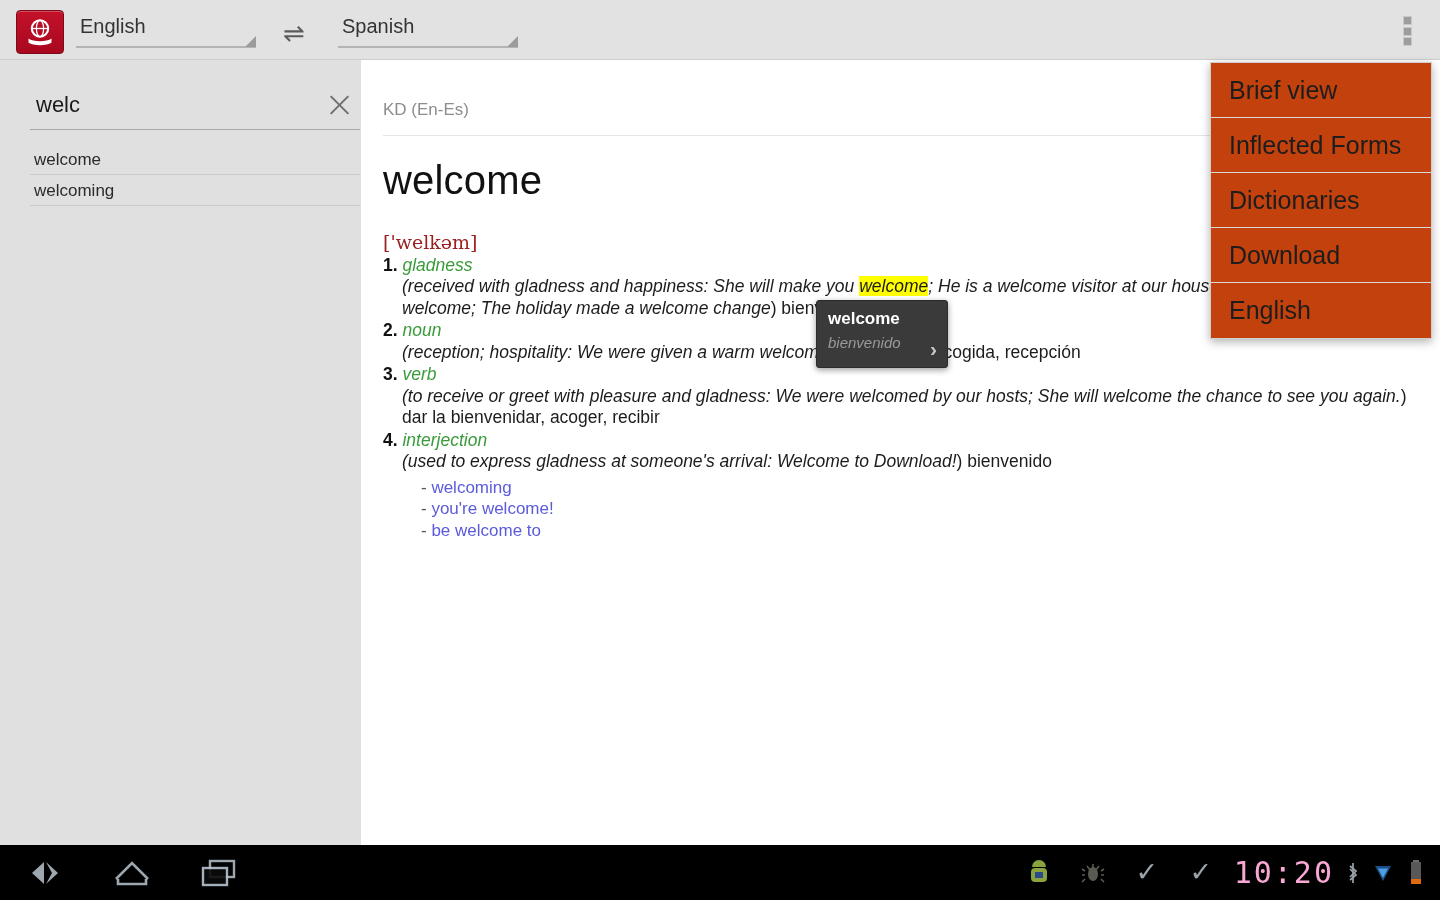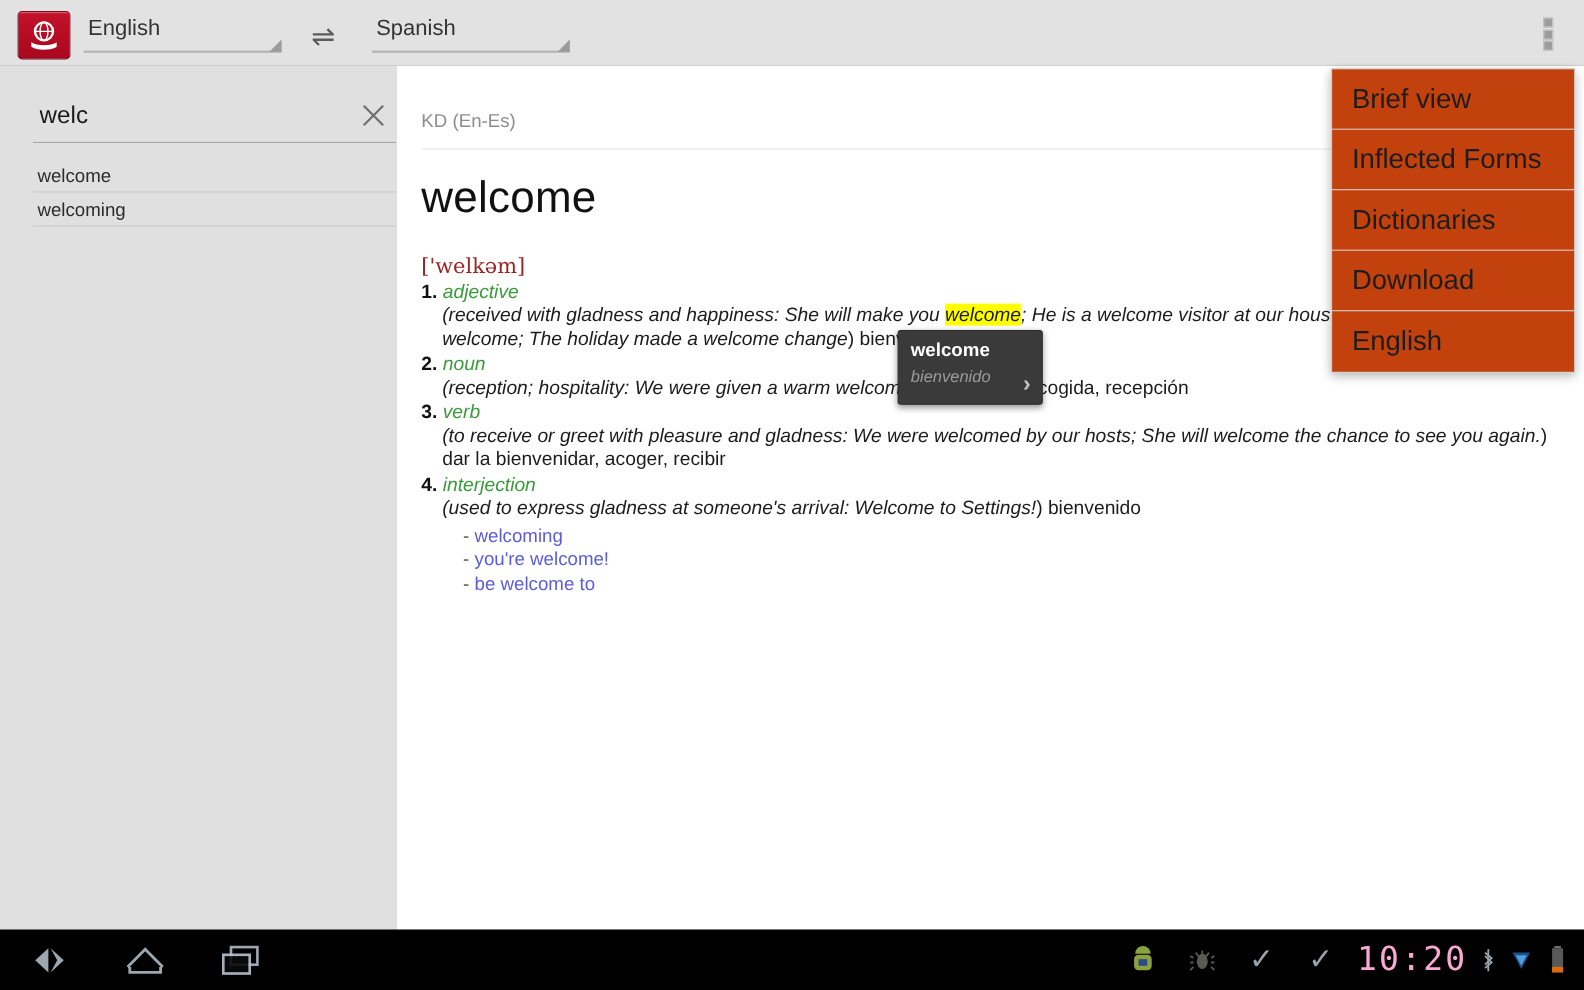--- a/index.html
+++ b/index.html
@@ -223,21 +223,21 @@
 
     <div class="dict-head">KD (En-Es)</div>
     <div class="dict-rule"></div>
     <div class="headword">welcome</div>
 
     <div class="article">
       <div class="ipa">['welkəm]</div>
 
       <div class="sense">
         <span class="sense-num">1.</span>
-        <span class="pos">adjective</span>
+        <span class="pos">gladness</span>
         <div class="sense-body">
           <span class="ex">(</span><span class="ex">received with gladness and happiness: She will make you </span><span class="ex hl">welcome</span><span class="ex">; He is a welcome visitor at our house; The money was very welcome; The holiday made a welcome change</span><span class="trans">)</span><span class="trans"> bienvenido</span>
         </div>
       </div>
 
       <div class="sense">
         <span class="sense-num">2.</span>
         <span class="pos">noun</span>
         <div class="sense-body">
           <span class="ex">(</span><span class="ex">reception; hospitality: We were given a warm welcome</span><span class="trans">)</span><span class="trans"> bienvenida, acogida, recepción</span>
@@ -249,21 +249,21 @@
         <span class="pos">verb</span>
         <div class="sense-body">
           <span class="ex">(</span><span class="ex">to receive or greet with pleasure and gladness: We were welcomed by our hosts; She will welcome the chance to see you again.</span><span class="trans">)</span><span class="trans"> dar la bienvenidar, acoger, recibir</span>
         </div>
       </div>
 
       <div class="sense">
         <span class="sense-num">4.</span>
         <span class="pos">interjection</span>
         <div class="sense-body">
-          <span class="ex">(</span><span class="ex">used to express gladness at someone's arrival: Welcome to Settings!</span><span class="trans">)</span><span class="trans"> bienvenido</span>
+          <span class="ex">(</span><span class="ex">used to express gladness at someone's arrival: Welcome to Download!</span><span class="trans">)</span><span class="trans"> bienvenido</span>
         </div>
       </div>
 
       <div class="links">
         <div><span class="dash">- </span><a>welcoming</a></div>
         <div><span class="dash">- </span><a>you're welcome!</a></div>
         <div><span class="dash">- </span><a>be welcome to</a></div>
       </div>
     </div>
   </div>

